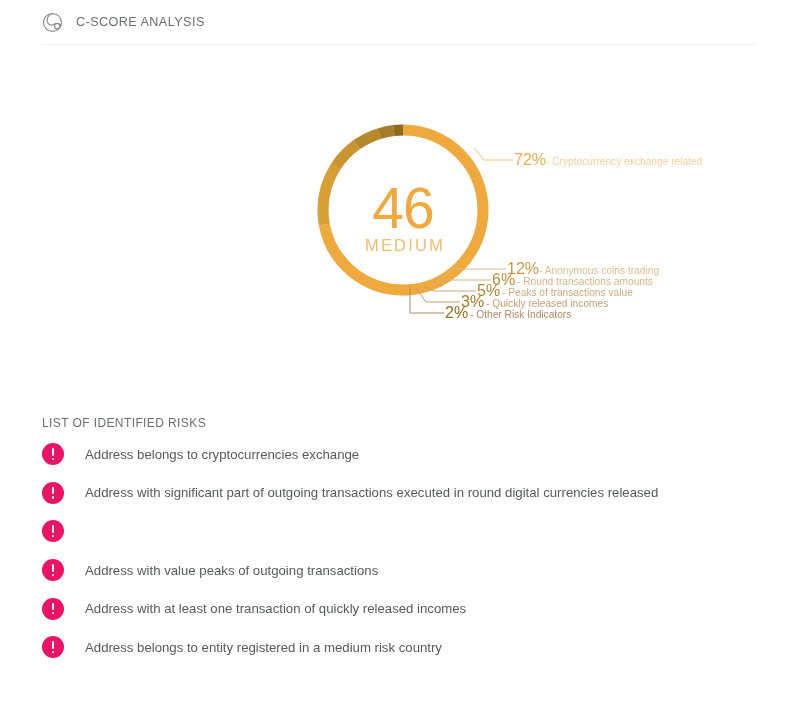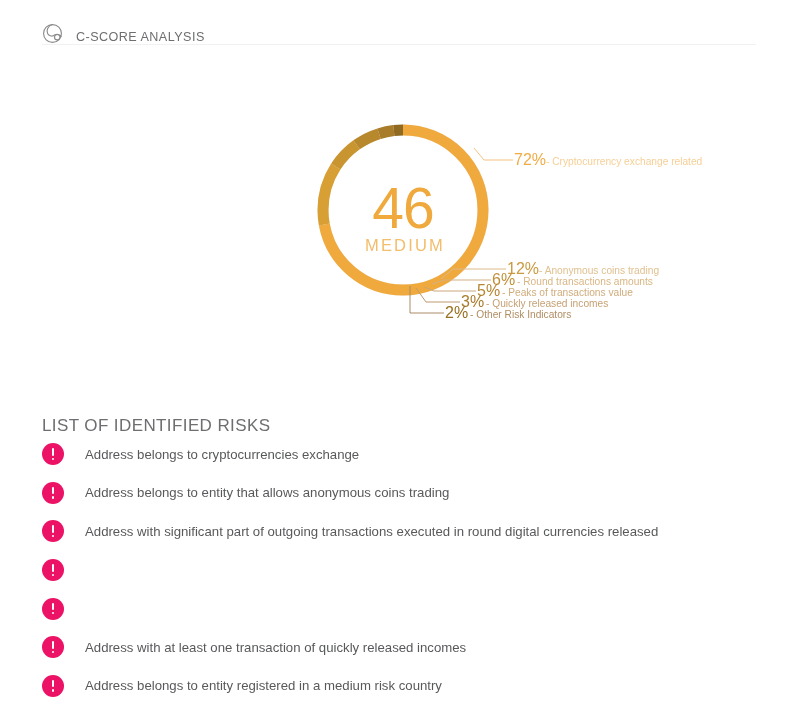--- a/index.html
+++ b/index.html
@@ -11,21 +11,21 @@
     font-family: "Liberation Sans", sans-serif;
     overflow: hidden;
   }
 
   
   .header {
     position: absolute;
     left: 42px; top: 0;
     height: 44px;
     display: flex;
-    align-items: flex-end;
+    align-items: center;
     gap: 13px;
   }
   .header-icon {
     width: 21px; height: 21px;
     flex: 0 0 21px;
     color: #8b8b8b;
     display: block;
   }
   .header-title {
     font-size: 12.6px;
@@ -67,21 +67,21 @@
   }
   .seg-desc {
     font-size: 10.2px;
     font-family: "Liberation Sans", sans-serif;
   }
 
   
   .risks-heading {
     position: absolute;
     left: 42px; top: 416px;
-    font-size: 17px;
+    font-size: 12px;
     letter-spacing: 0.4px;
     color: #6d6e71;
     white-space: nowrap;
   }
   .risks-list {
     position: absolute;
     left: 42px; top: 435px;
     width: 720px;
   }
   .risk-row {
@@ -201,31 +201,28 @@
 </div>
 
 <div class="risks-heading">LIST OF IDENTIFIED RISKS</div>
 <div class="risks-list">
   <div class="risk-row">
     <div class="risk-badge" style="background: rgb(236, 18, 102);"></div>
     <div class="risk-text">Address belongs to cryptocurrencies exchange</div>
   </div>
   <div class="risk-row">
     <div class="risk-badge" style="background: rgb(236, 18, 102);"></div>
-    <div class="risk-text">Address belongs to entity that allows anonymous coins trading</div>
-  </div>
-  <div class="risk-row">
-    <div class="risk-badge" style="background: rgb(236, 18, 102);"></div>
     <div class="risk-text">Address with significant part of outgoing transactions executed in round digital currencies released</div>
   </div>
   <div class="risk-row">
     <div class="risk-badge" style="background: rgb(236, 18, 102);"></div>
   </div>
   <div class="risk-row">
     <div class="risk-badge" style="background: rgb(236, 18, 102);"></div>
+    <div class="risk-text">Address with value peaks of outgoing transactions</div>
   </div>
   <div class="risk-row">
     <div class="risk-badge" style="background: rgb(236, 18, 102);"></div>
     <div class="risk-text">Address with at least one transaction of quickly released incomes</div>
   </div>
   <div class="risk-row">
     <div class="risk-badge" style="background: rgb(236, 18, 102);"></div>
     <div class="risk-text">Address belongs to entity registered in a medium risk country</div>
   </div>
 </div>

